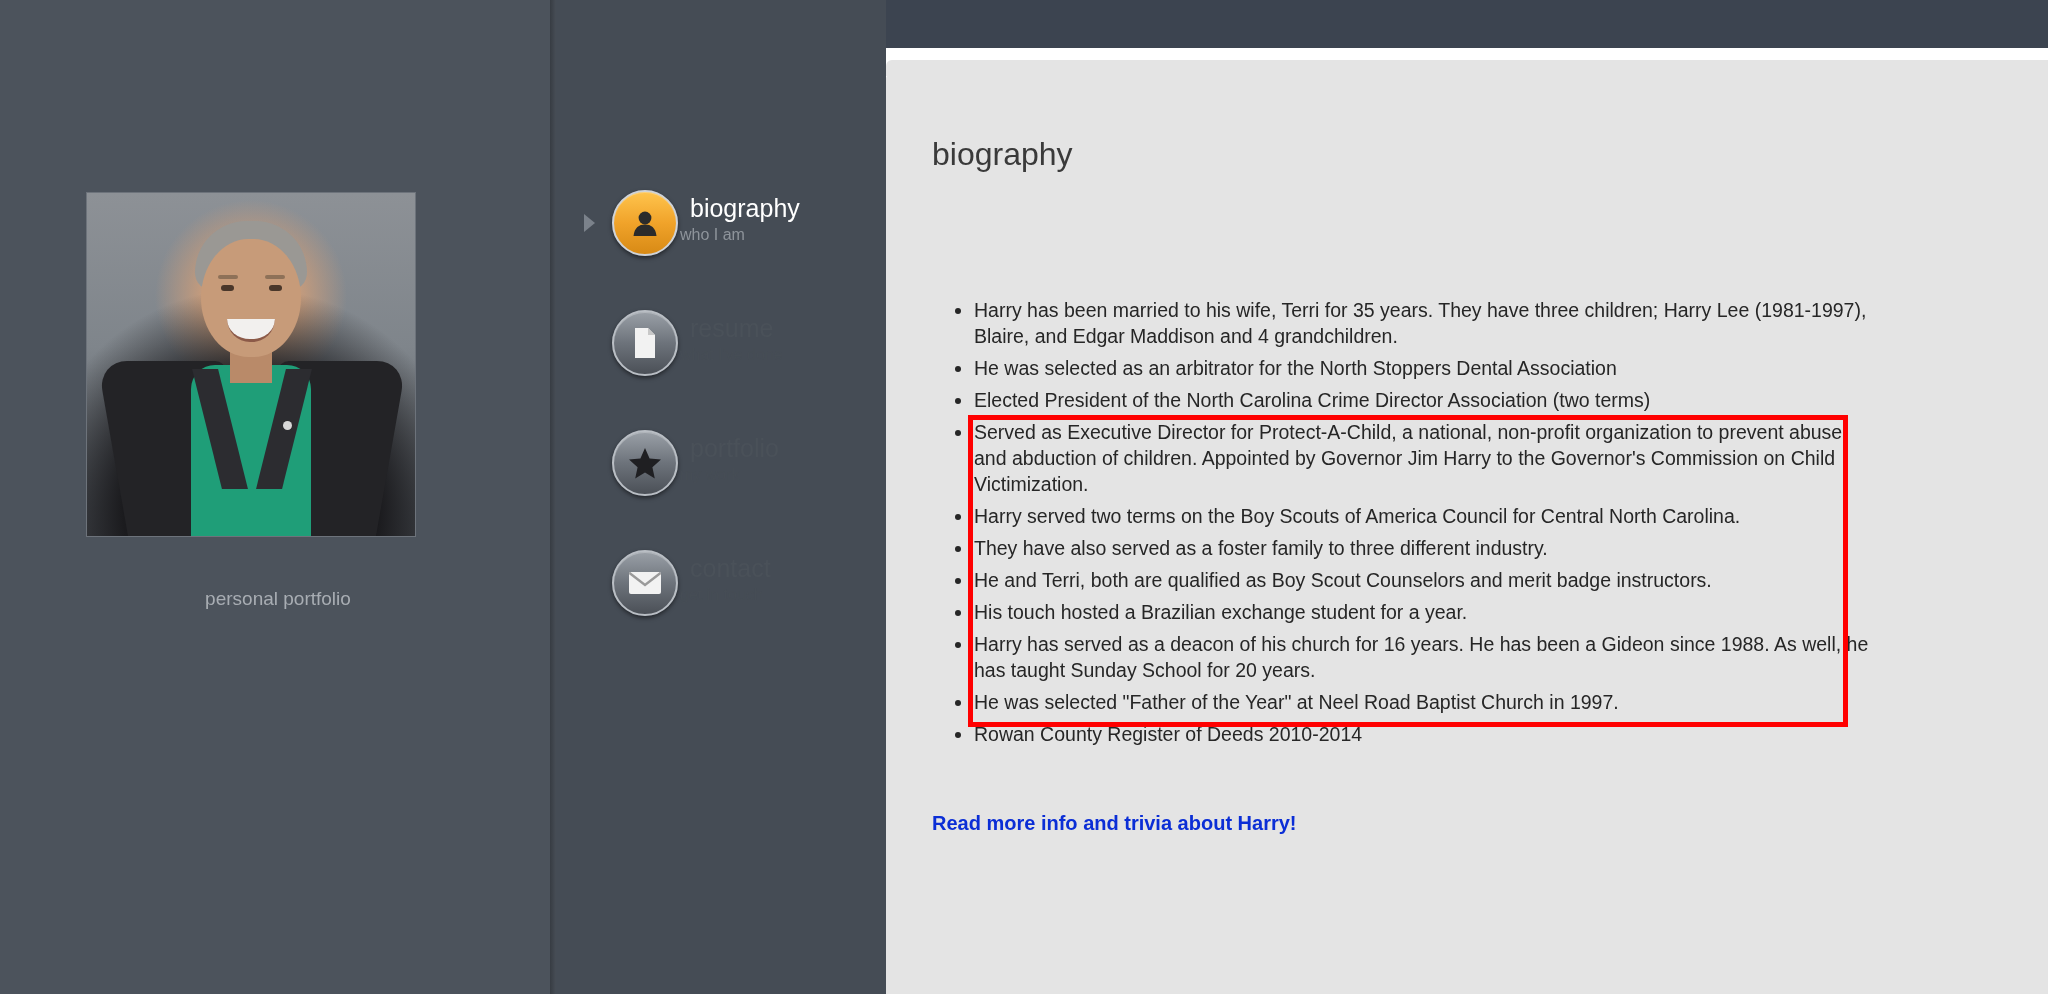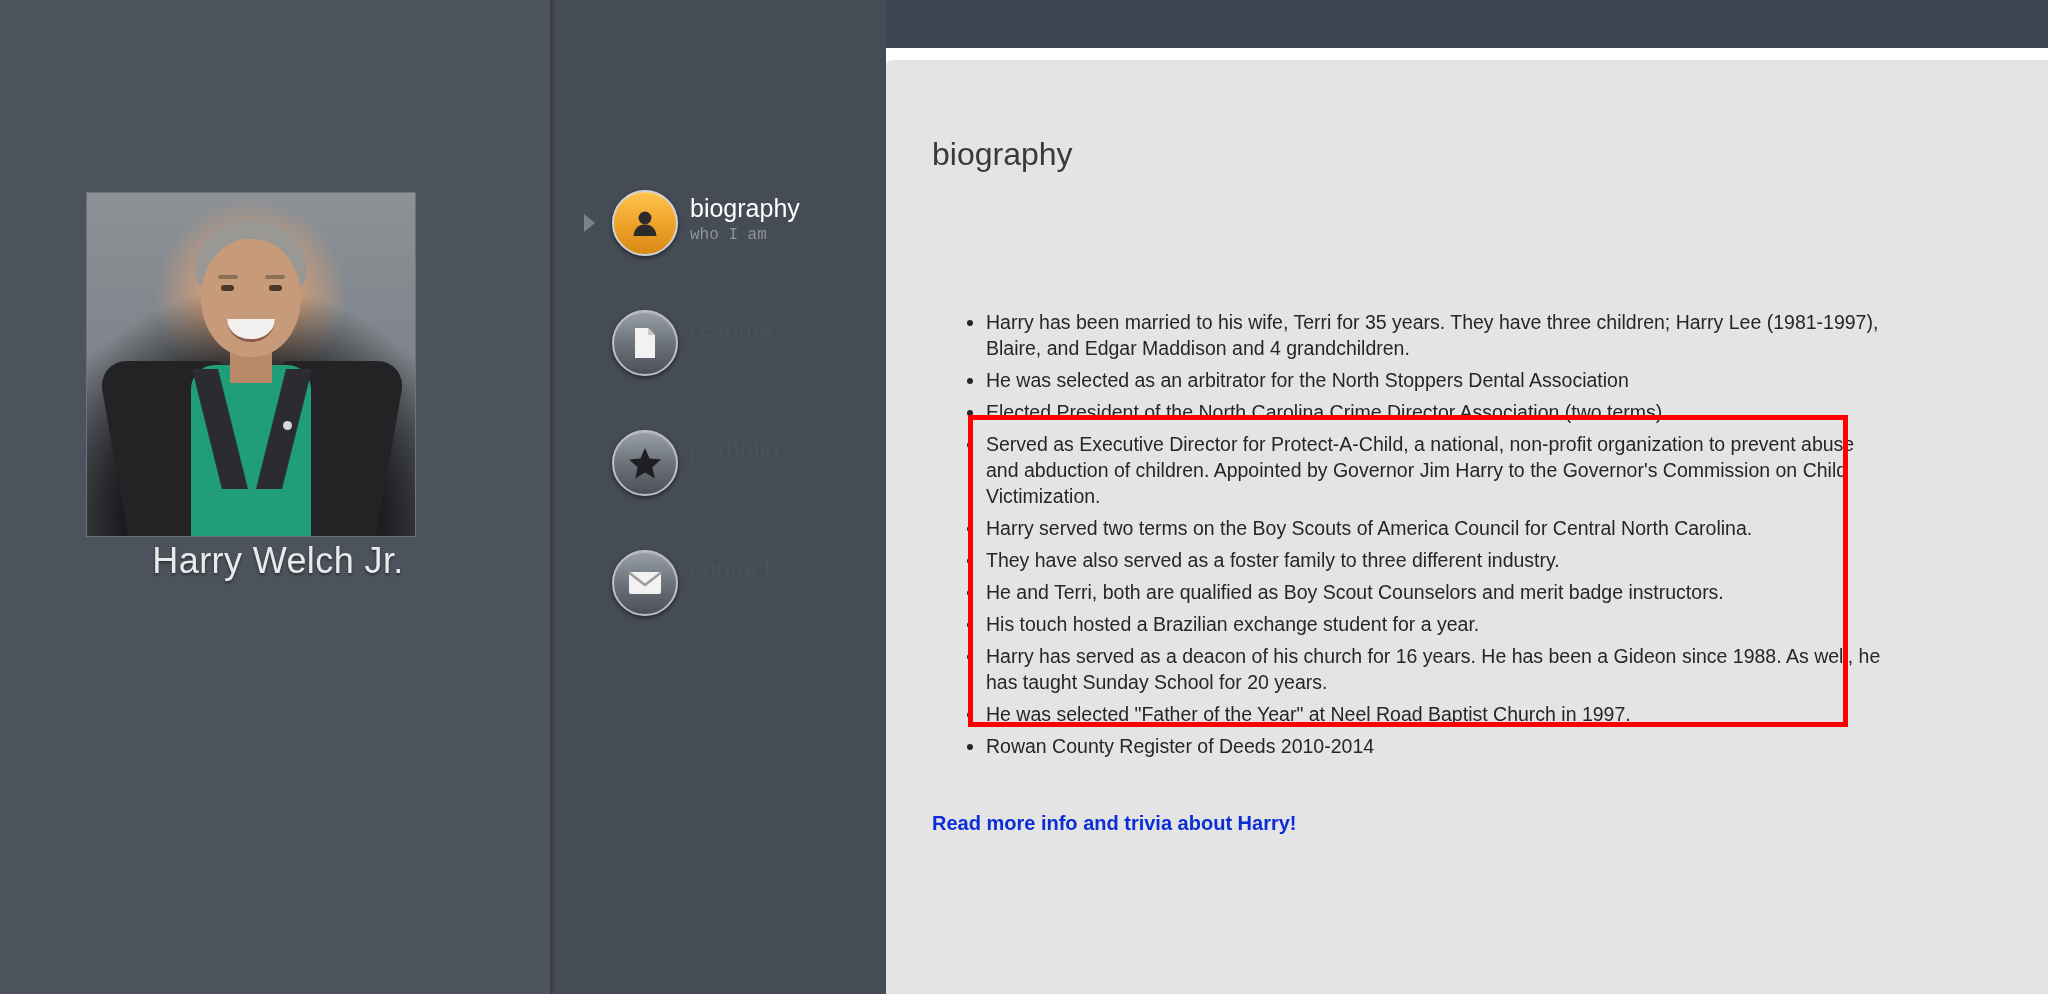--- a/index.html
+++ b/index.html
@@ -237,24 +237,23 @@
   }
   .nav-icon svg { display: block; }
   .nav-label {
     position: absolute;
     left: 134px; top: 14px;
     color: #ffffff;
     font-size: 25px;
   }
   .nav-sub {
     position: absolute;
-    left: 134px; top: 46px;
+    left: 124px; top: 46px;
     color: #8e949b;
     font-size: 16px;
-    font-family: Liberation Mono, monospace;
   }
   .nav-label.dim { color: #4a5159; }
   .nav-sub.dim { color: #464d55; }
 
   
   .content-title {
     position: absolute;
     left: 932px; top: 115px;
     font-size: 32px;
     color: #3a3a3a;
@@ -265,21 +264,21 @@
     left: 932px; top: 186px;
     width: 910px;
     font-size: 19.5px;
     line-height: 26px;
     color: #262626;
   }
   .bullets {
     position: absolute;
     left: 932px; top: 297px;
     width: 900px;
-    margin: 12px;
+    margin: 0;
     padding: 0 0 0 42px;
     list-style: disc;
     color: #262626;
     font-size: 19.5px;
     line-height: 26px;
   }
   .bullets li {
     margin-bottom: 6px;
   }
   .readmore {
@@ -328,21 +327,21 @@
       <div class="fig-hair"></div>
       <div class="fig-face"></div>
       <div class="fig-brow l"></div>
       <div class="fig-brow r"></div>
       <div class="fig-eye l"></div>
       <div class="fig-eye r"></div>
       <div class="fig-mouth"></div>
     </div>
   </div>
 
-  <div class="profile-name">Harry Welch Jr.</div>
+  <div class="profile-sub">personal portfolio</div>
 
   <div class="nav">
 
     <div class="nav-item">
       <div class="nav-arrow"></div>
       <div class="nav-icon orange">
         <svg width="34" height="34" viewBox="0 0 34 34" aria-hidden="true">
           <circle cx="17" cy="12" r="6.4" fill="#2b2b2b"></circle>
           <path d="M5.5 30 C6.5 21.5 11 18.5 17 18.5 C23 18.5 27.5 21.5 28.5 30 Z" fill="#2b2b2b"></path>
         </svg>

